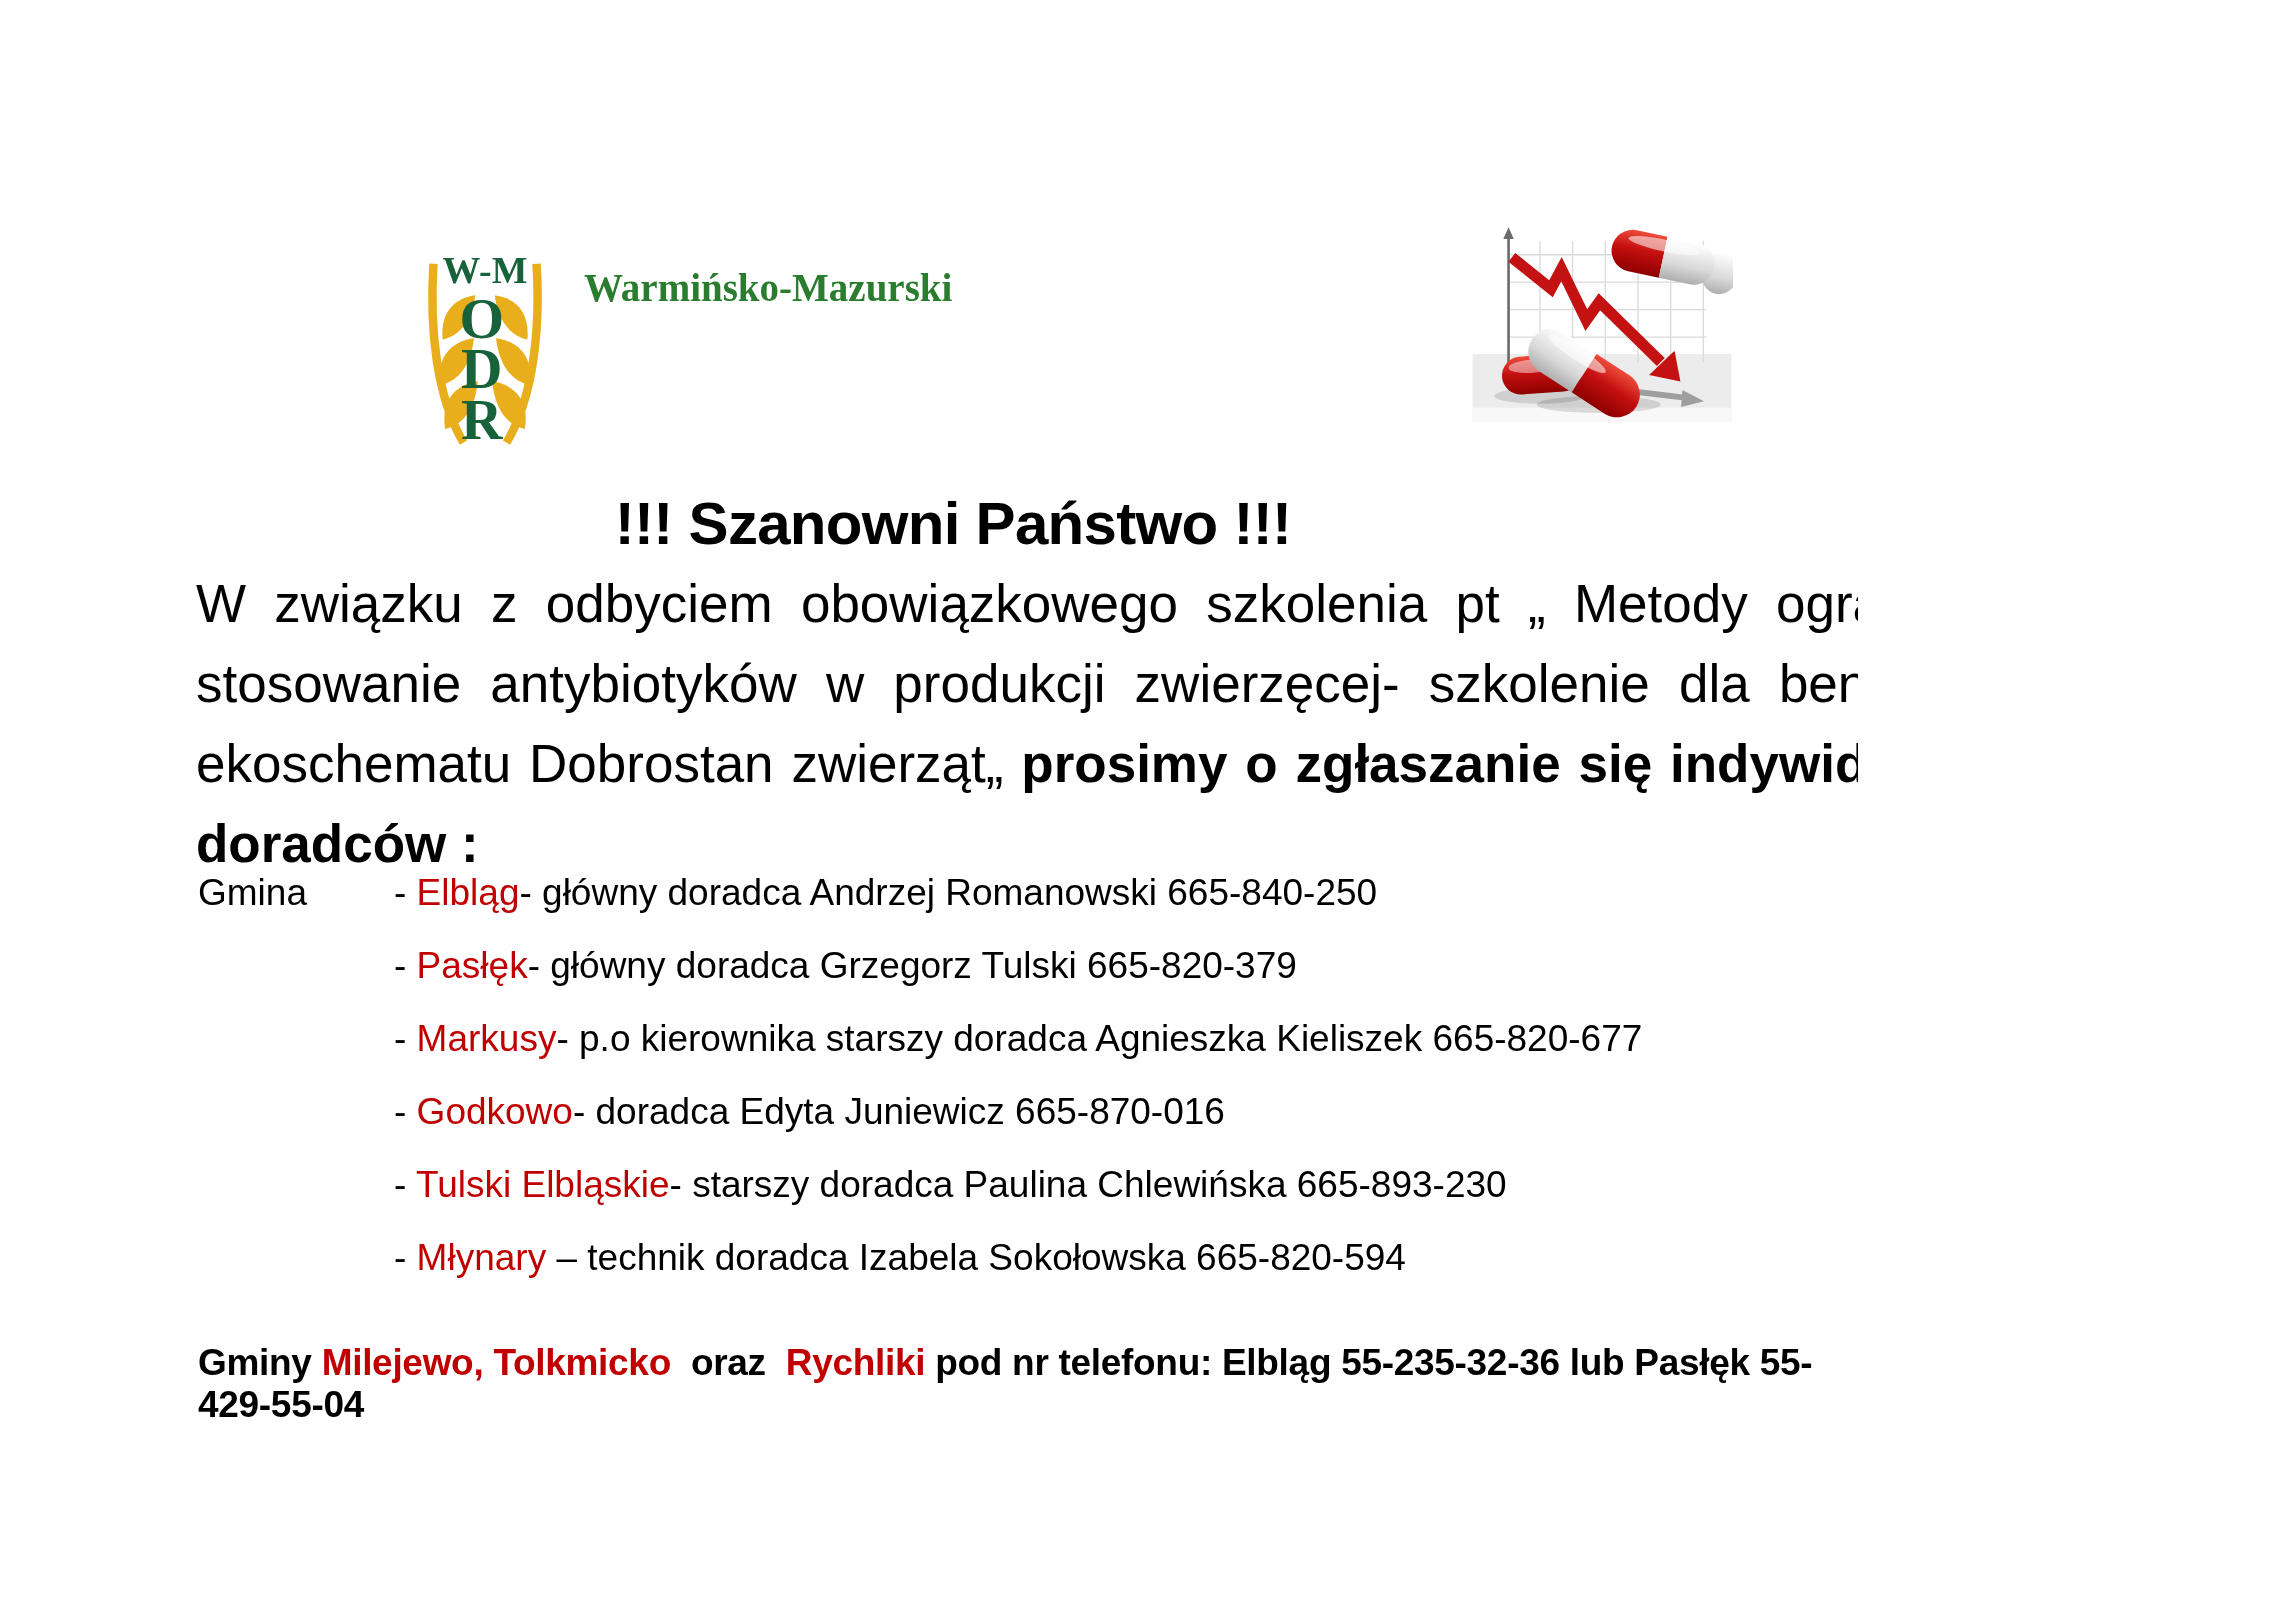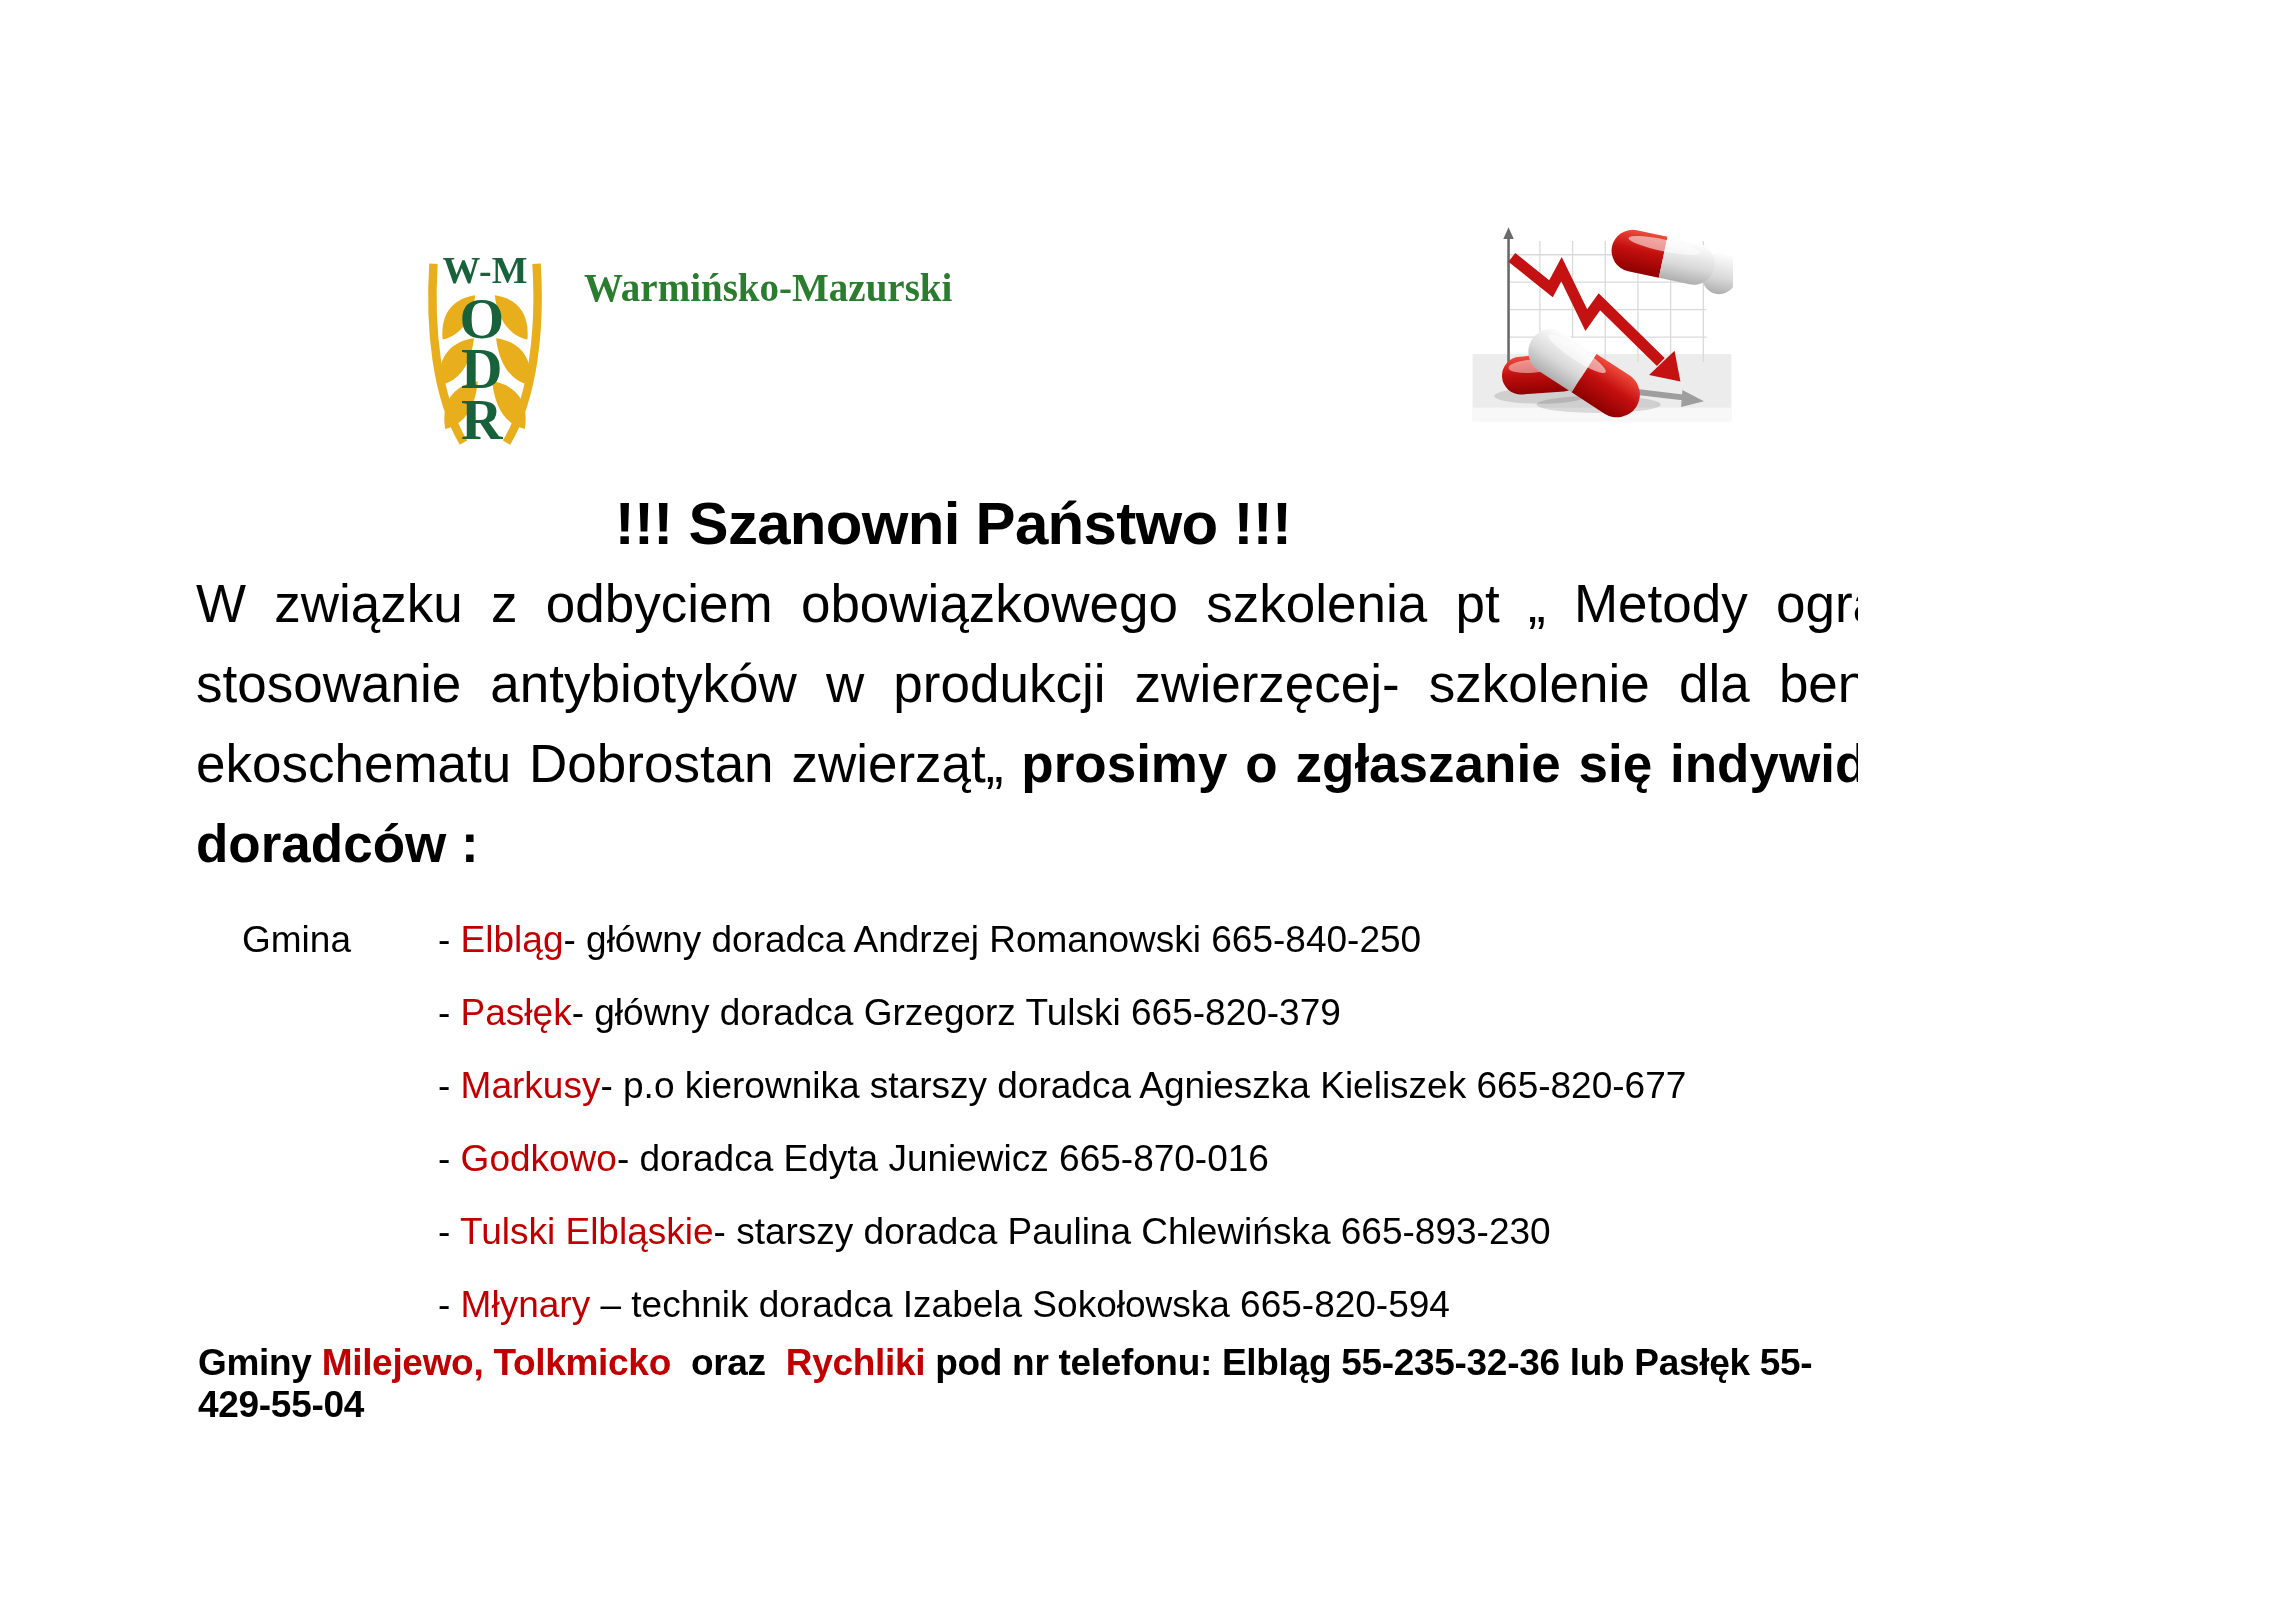--- a/index.html
+++ b/index.html
@@ -26,21 +26,21 @@
     text-align:center;font-size:60px;font-weight:600;letter-spacing:-0.7px;padding-left:24px;
   }
   
   .intro{
     position:absolute;left:196px;top:564px;width:1907px;
     font-size:53px;line-height:80px;
     text-align:justify;text-justify:inter-word;
   }
   .intro .bold-part{font-weight:bold;}
   
-  .advisors{position:absolute;left:198px;top:903px;font-size:37px;line-height:73px;white-space:nowrap;margin-left:44px;}
+  .advisors{position:absolute;left:198px;top:856px;font-size:37px;line-height:73px;white-space:nowrap;}
   .advisor-row{height:73px;}
   .gmina-label{display:inline-block;width:196px;}
   .red{color:#C00000;}
   
   .footer-line{
     position:absolute;left:198px;top:1342px;
     font-size:37px;font-weight:bold;letter-spacing:-0.3px;white-space:nowrap;
   }
   .footer-line span{white-space:pre-wrap;}
   

